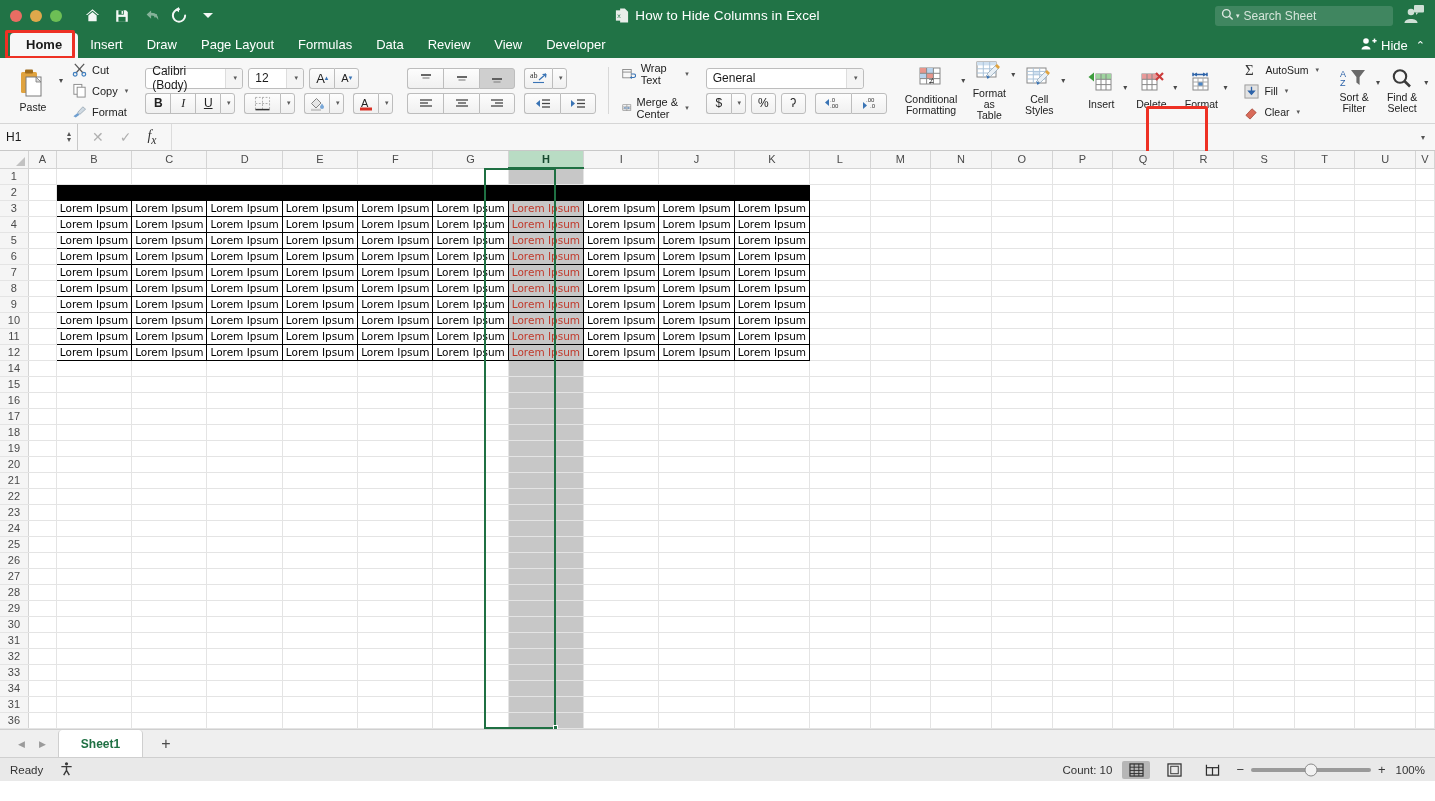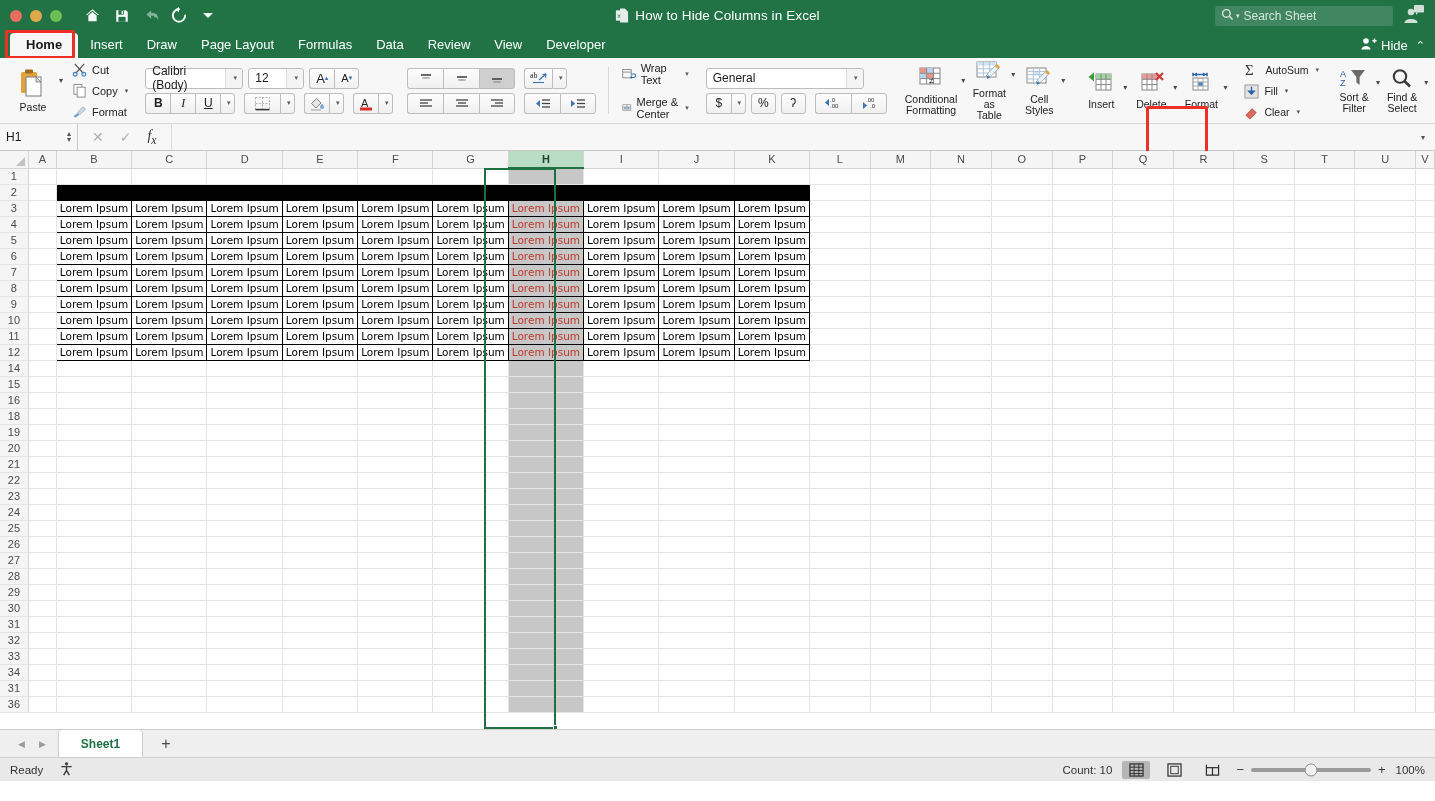--- a/index.html
+++ b/index.html
@@ -1164,20 +1164,45 @@
           <td class="cell" style="width: 66px;"></td>
           <td class="cell" style="width: 66px;"></td>
           <td class="cell" style="width: 66px;"></td>
           <td class="cell" style="width: 66px;"></td>
           <td class="cell" style="width: 66px;"></td>
           <td class="cell" style="width: 66px;"></td>
           <td class="cell" style="width: 66px;"></td>
           <td class="cell" style="width: 20px;"></td>
         </tr>
         <tr>
+          <td class="rn">17</td>
+          <td class="cell" style="width: 30px;"></td>
+          <td class="cell" style="width: 70px;"></td>
+          <td class="cell" style="width: 72px;"></td>
+          <td class="cell" style="width: 70px;"></td>
+          <td class="cell" style="width: 71px;"></td>
+          <td class="cell" style="width: 71px;"></td>
+          <td class="cell" style="width: 71px;"></td>
+          <td class="cell selcol" style="width: 71px;"></td>
+          <td class="cell" style="width: 71px;"></td>
+          <td class="cell" style="width: 71px;"></td>
+          <td class="cell" style="width: 71px;"></td>
+          <td class="cell" style="width: 66px;"></td>
+          <td class="cell" style="width: 66px;"></td>
+          <td class="cell" style="width: 66px;"></td>
+          <td class="cell" style="width: 66px;"></td>
+          <td class="cell" style="width: 66px;"></td>
+          <td class="cell" style="width: 66px;"></td>
+          <td class="cell" style="width: 66px;"></td>
+          <td class="cell" style="width: 66px;"></td>
+          <td class="cell" style="width: 66px;"></td>
+          <td class="cell" style="width: 66px;"></td>
+          <td class="cell" style="width: 20px;"></td>
+        </tr>
+        <tr>
           <td class="rn">18</td>
           <td class="cell" style="width: 30px;"></td>
           <td class="cell" style="width: 70px;"></td>
           <td class="cell" style="width: 72px;"></td>
           <td class="cell" style="width: 70px;"></td>
           <td class="cell" style="width: 71px;"></td>
           <td class="cell" style="width: 71px;"></td>
           <td class="cell" style="width: 71px;"></td>
           <td class="cell selcol" style="width: 71px;"></td>
           <td class="cell" style="width: 71px;"></td>

